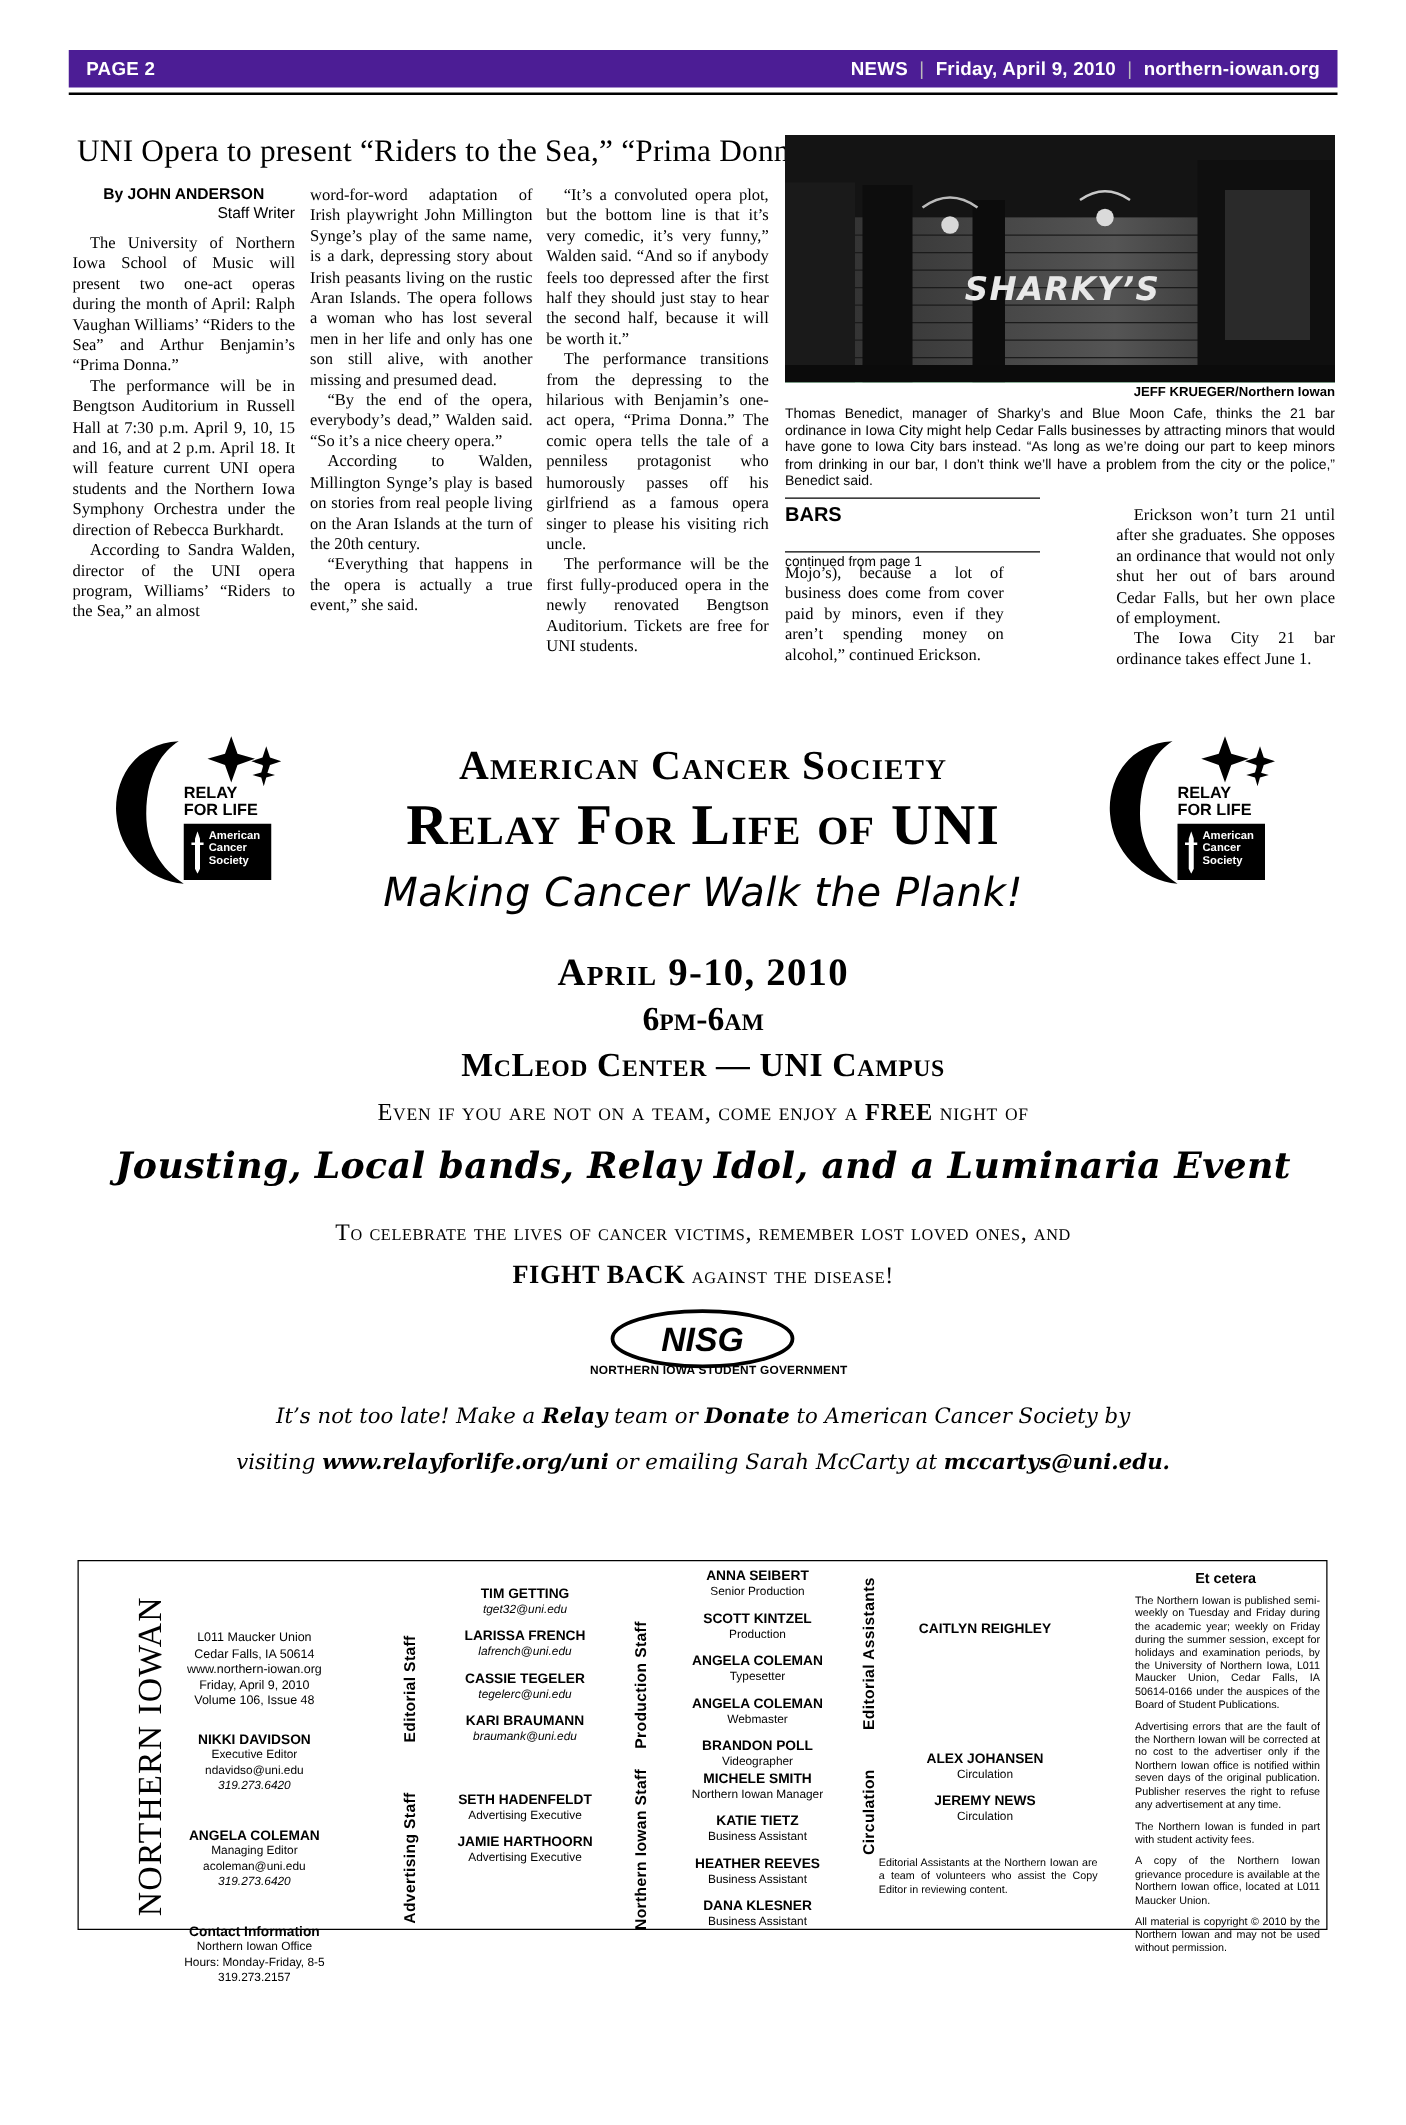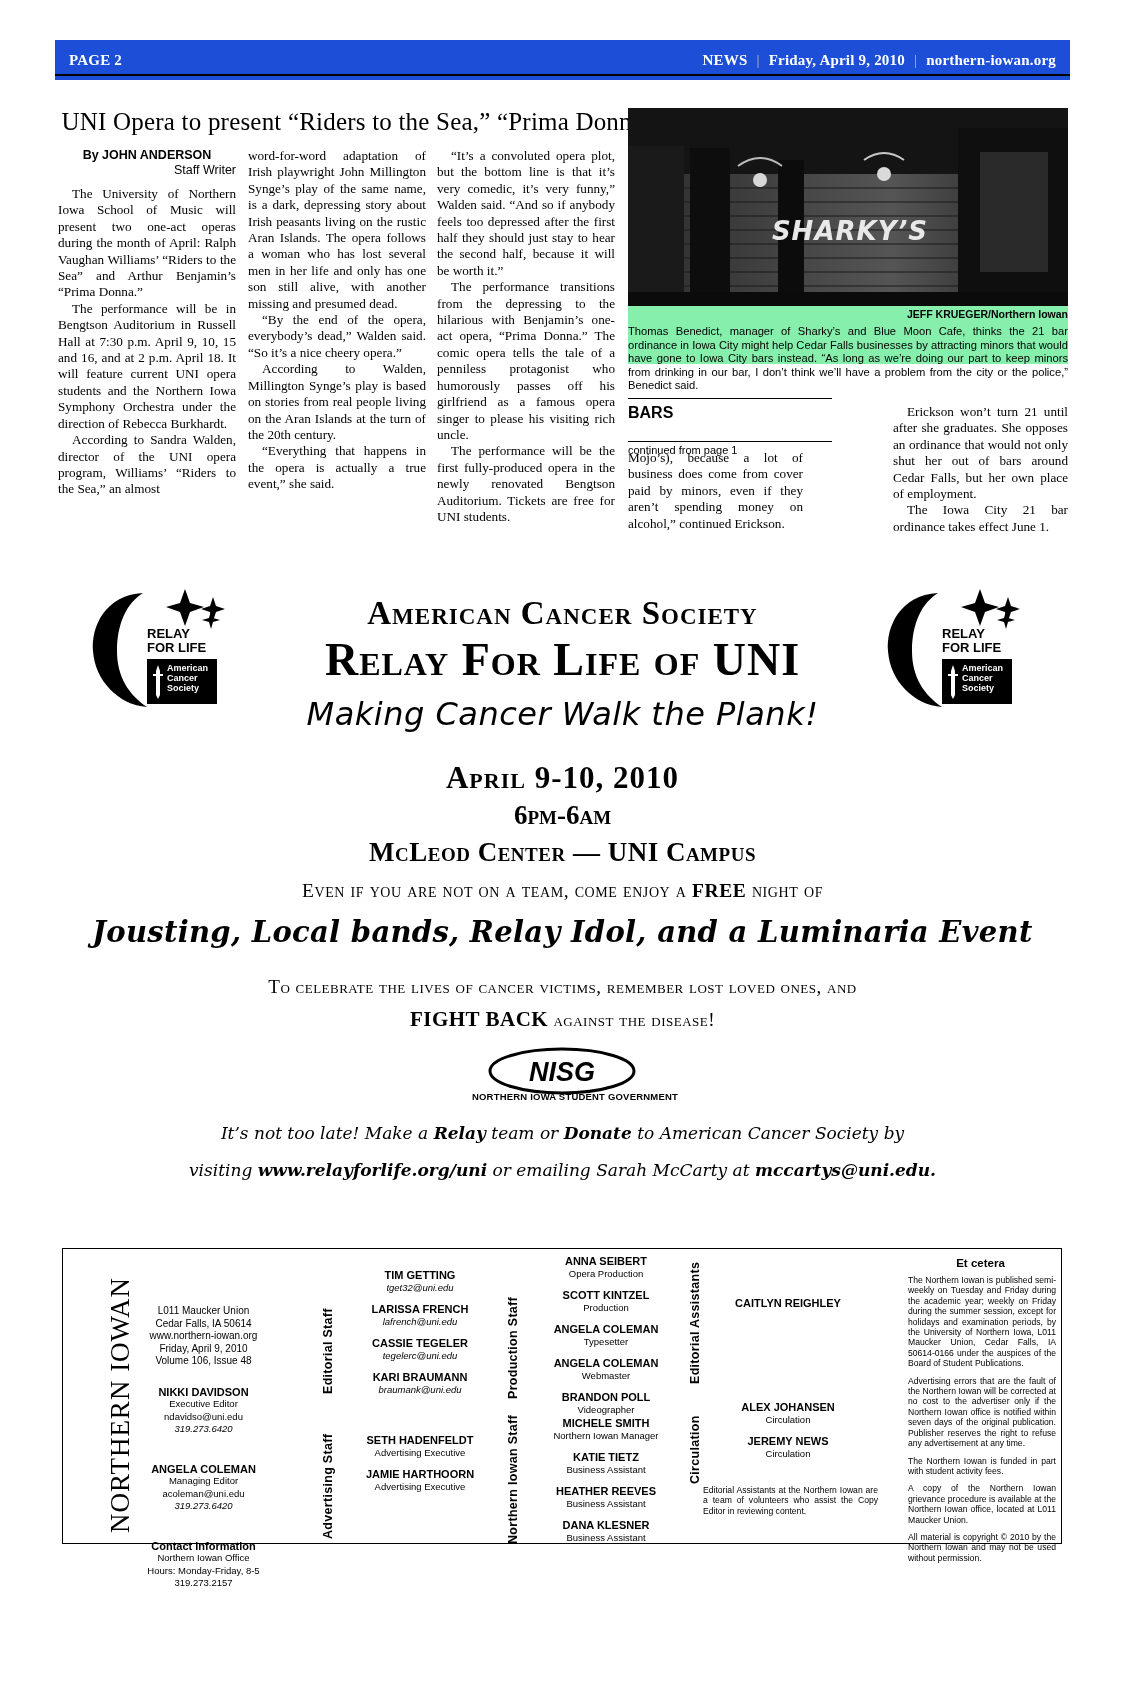--- a/index.html
+++ b/index.html
@@ -15,29 +15,29 @@
     color: #000;
     overflow: hidden;
   }
 
   
   .masthead {
     position: absolute;
     left: 55px;
     top: 40px;
     width: 1015px;
-    height: 40px;
-    background: #1d4ed8;
+    height: 30px;
+    background: #4c1d95;
     color: #fff;
     display: flex;
     align-items: center;
     justify-content: space-between;
     padding: 0 14px;
     box-sizing: border-box;
-    font-family: Liberation Serif, serif;
+    font-family: Liberation Sans, sans-serif;
     font-weight: bold;
     font-size: 15px;
     letter-spacing: .2px;
   }
   .masthead .right-group {
     display: flex;
     align-items: center;
     gap: 9px;
   }
   .masthead .sep {
@@ -90,21 +90,21 @@
   #col1 { left: 58px;  top: 148px; width: 178px; }
   #col2 { left: 248px; top: 148px; width: 178px; }
   #col3 { left: 437px; top: 148px; width: 178px; }
 
   
   .photo-wrap {
     position: absolute;
     left: 628px;
     top: 108px;
     width: 440px;
-    height: 256px;
+    height: 198px;
     overflow: hidden;
     background: #86efac;
   }
   .photo-credit {
     position: absolute;
     left: 628px;
     top: 308px;
     width: 440px;
     text-align: right;
     font-family: "Liberation Sans", sans-serif;
@@ -623,21 +623,21 @@
     <div class="sb-gap"></div>
     <div class="sb-name">JAMIE HARTHOORN</div>
     <div class="sb-role">Advertising Executive</div>
   </div>
 
   <div class="sb-vertlabel" style="left:443px; top:150px;">Production Staff</div>
   <div class="sb-vertlabel" style="left:443px; top:295px;">Northern Iowan Staff</div>
 
   <div class="sb-col" style="left:458px; top:6px; width:170px;">
     <div class="sb-name">ANNA SEIBERT</div>
-    <div class="sb-role">Opera Production</div>
+    <div class="sb-role">Senior Production</div>
     <div class="sb-gap"></div>
     <div class="sb-name">SCOTT KINTZEL</div>
     <div class="sb-role">Production</div>
     <div class="sb-gap"></div>
     <div class="sb-name">ANGELA COLEMAN</div>
     <div class="sb-role">Typesetter</div>
     <div class="sb-gap"></div>
     <div class="sb-name">ANGELA COLEMAN</div>
     <div class="sb-role">Webmaster</div>
     <div class="sb-gap"></div>

